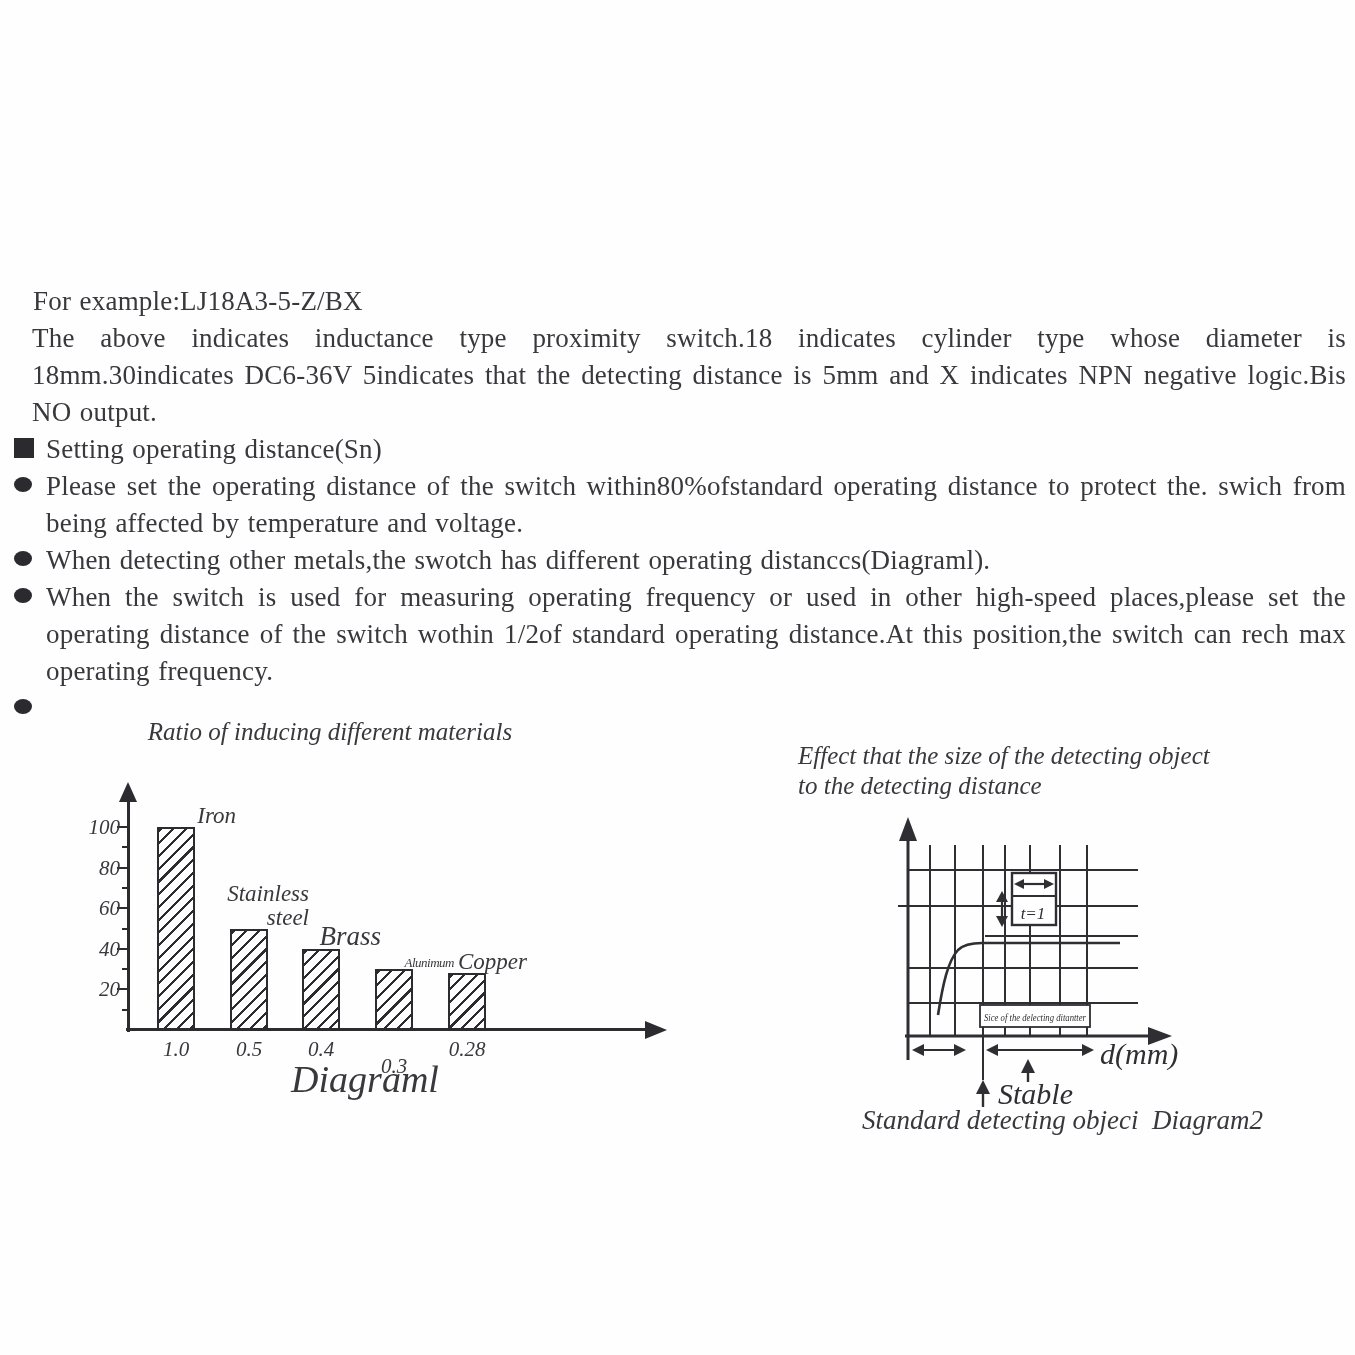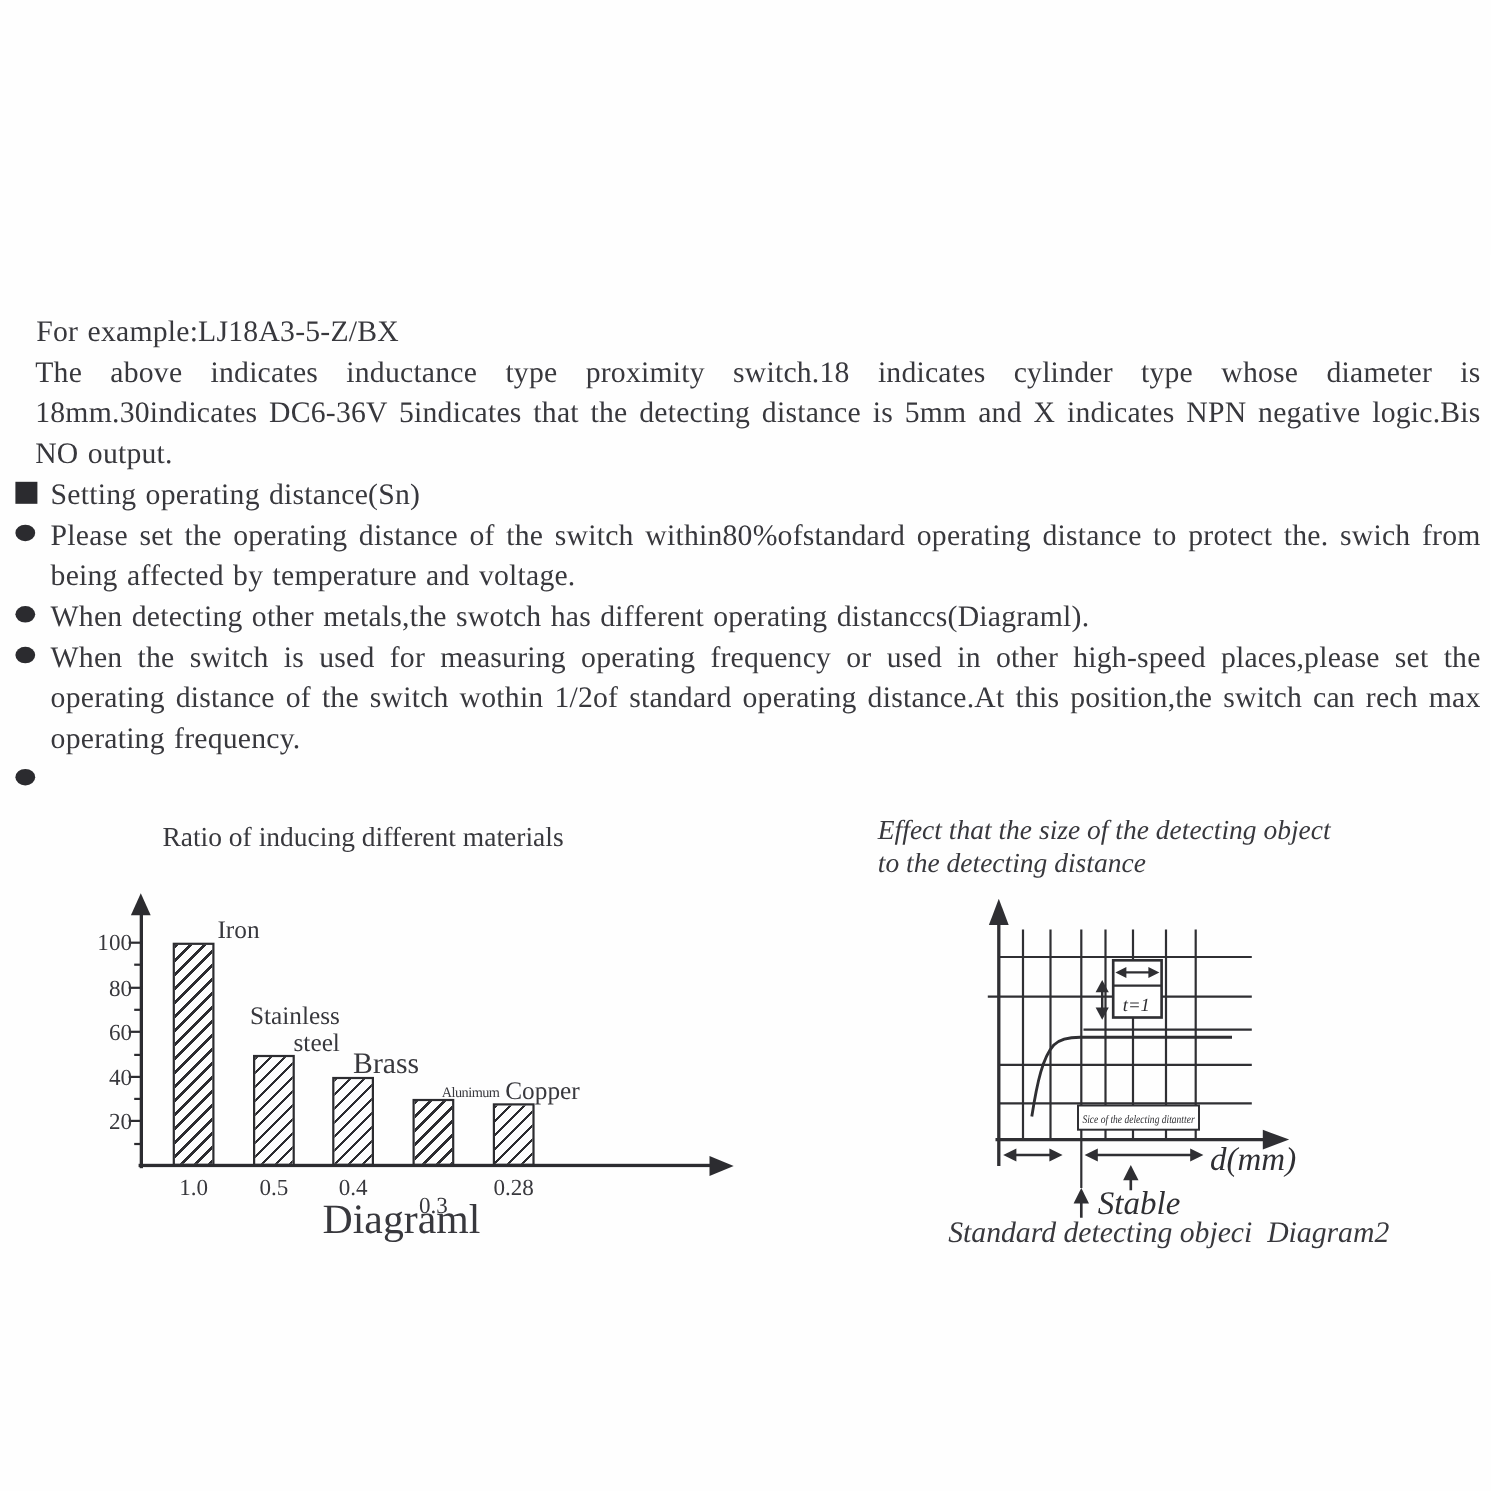--- a/index.html
+++ b/index.html
@@ -7,21 +7,21 @@
         font-family:"Liberation Serif", serif;color:#38383d;}
   
   .textblock{position:absolute;left:14px;top:283px;width:1332px;
              font-size:27px;line-height:37px;letter-spacing:.2px;word-spacing:1.5px;}
   .tline{margin-left:19px;}
   .para{margin-left:18px;text-align:justify;}
   .hang{position:relative;padding-left:32px;text-align:justify;}
   .marker-square{position:absolute;left:0;top:7px;width:20px;height:20px;background:#2b2b2f;}
   .marker-dot{position:absolute;left:0;top:9px;width:18px;height:15px;background:#2b2b2f;border-radius:50%;}
   
-  #diagram1{position:absolute;left:75px;top:740px;width:640px;height:400px;}
+  #diagram1{position:absolute;left:75px;top:710px;width:640px;height:400px;font-style:italic;}
   #diagram1 .chart-title{position:absolute;left:25px;top:8px;width:460px;text-align:center;font-size:25px;}
   #diagram1 .plot{position:absolute;left:0;top:0;width:640px;height:400px;}
   .yaxis{position:absolute;left:51.5px;top:90px;width:3px;height:232px;background:#2c2c30;}
   .yarrow{position:absolute;left:44px;top:72px;width:0;height:0;
           border-left:9px solid transparent;border-right:9px solid transparent;border-bottom:20px solid #2c2c30;}
   .xaxis{position:absolute;left:51px;top:318px;width:521px;height:3px;background:#2c2c30;}
   .xarrow{position:absolute;left:570px;top:310.5px;width:0;height:0;
           border-top:9px solid transparent;border-bottom:9px solid transparent;border-left:22px solid #2c2c30;}
   .bar{position:absolute;box-sizing:border-box;border:2.2px solid #2c2c30;
        background:repeating-linear-gradient(135deg,#2c2c30 0 2.2px,rgba(0,0,0,0) 2.2px 9px);}

